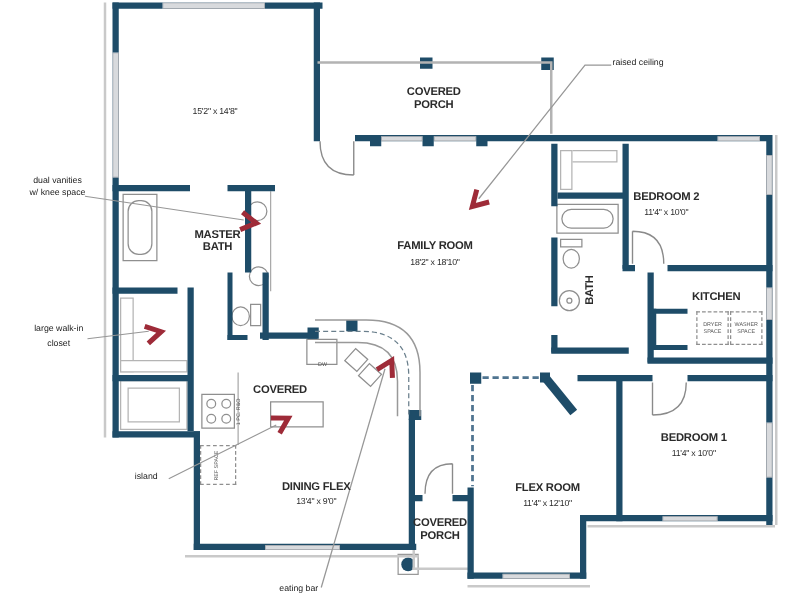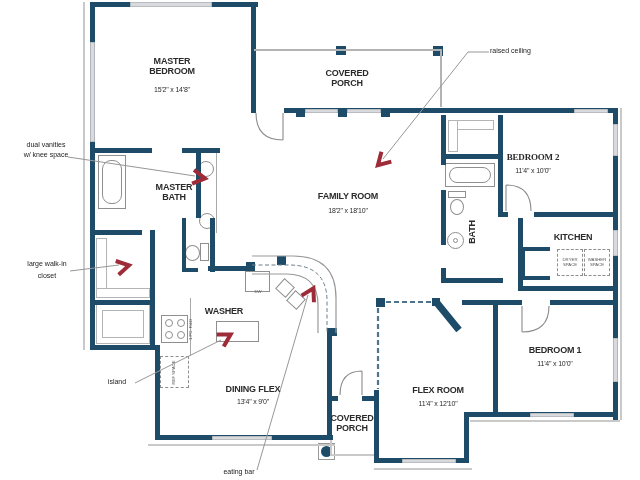--- a/index.html
+++ b/index.html
@@ -90,33 +90,32 @@
     <path d="M 70 271 L 119 265" stroke="#979797" stroke-width="1" fill="none"></path>
     <path d="M 135 383 L 221 340" stroke="#979797" stroke-width="1" fill="none"></path>
     <path d="M 257 470 L 308 295" stroke="#979797" stroke-width="1" fill="none"></path>
     <path d="M -9 -7 L 3 0 L -9 7" transform="translate(380,163) rotate(135)" stroke="#9e2b38" stroke-width="4" fill="none"></path>
     <path d="M -9 -7 L 3 0 L -9 7" transform="translate(202,178) rotate(8)" stroke="#9e2b38" stroke-width="4" fill="none"></path>
     <path d="M -9 -7 L 3 0 L -9 7" transform="translate(126,266) rotate(-12)" stroke="#9e2b38" stroke-width="4" fill="none"></path>
     <path d="M -9 -7 L 3 0 L -9 7" transform="translate(228,336) rotate(-30)" stroke="#9e2b38" stroke-width="4" fill="none"></path>
     <path d="M -9 -7 L 3 0 L -9 7" transform="translate(312,291) rotate(-62)" stroke="#9e2b38" stroke-width="4" fill="none"></path>
   </svg>
 
-  <div class="lbl rname" style="left:140px;top:56px;width:64px;">MASTER BEDROOM</div>
   <div class="lbl rdim" style="left:132px;top:86px;width:80px;">15'2" x 14'8"</div>
   <div class="lbl rname" style="left:318px;top:68px;width:58px;">COVERED PORCH</div>
   <div class="lbl rname" style="left:300px;top:191px;width:96px;">FAMILY ROOM</div>
   <div class="lbl rdim" style="left:300px;top:207px;width:96px;">18'2" x 18'10"</div>
-  <div class="lbl rname" style="left:495px;top:152px;width:76px;font-family:Liberation Serif, serif;">BEDROOM 2</div>
+  <div class="lbl rname" style="left:495px;top:152px;width:76px;">BEDROOM 2</div>
   <div class="lbl rdim" style="left:495px;top:167px;width:76px;">11'4" x 10'0"</div>
   <div class="lbl rname" style="left:150px;top:182px;width:48px;text-align:center;">MASTER BATH</div>
   <div class="lbl rname vtext" style="left:452px;top:210px;width:40px;height:44px;">
       <span>BATH</span>
     </div>
   <div class="lbl rname" style="left:545px;top:232px;width:56px;">KITCHEN</div>
-  <div class="lbl rname" style="left:196px;top:306px;width:56px;">WASHER</div>
+  <div class="lbl rname" style="left:196px;top:306px;width:56px;">COVERED</div>
   <div class="lbl rname" style="left:210px;top:384px;width:86px;">DINING FLEX</div>
   <div class="lbl rdim" style="left:215px;top:398px;width:76px;">13'4" x 9'0"</div>
   <div class="lbl rname" style="left:398px;top:385px;width:80px;">FLEX ROOM</div>
   <div class="lbl rdim" style="left:398px;top:400px;width:80px;">11'4" x 12'10"</div>
   <div class="lbl rname" style="left:515px;top:345px;width:80px;">BEDROOM 1</div>
   <div class="lbl rdim" style="left:515px;top:360px;width:80px;">11'4" x 10'0"</div>
   <div class="lbl rname" style="left:325px;top:413px;width:54px;">COVERED PORCH</div>
 
   <div class="lbl ann" style="left:490px;top:47px;width:64px;text-align:left;">raised ceiling</div>
   <div class="lbl ann" style="left:12px;top:141px;width:68px;">dual vanities</div>

